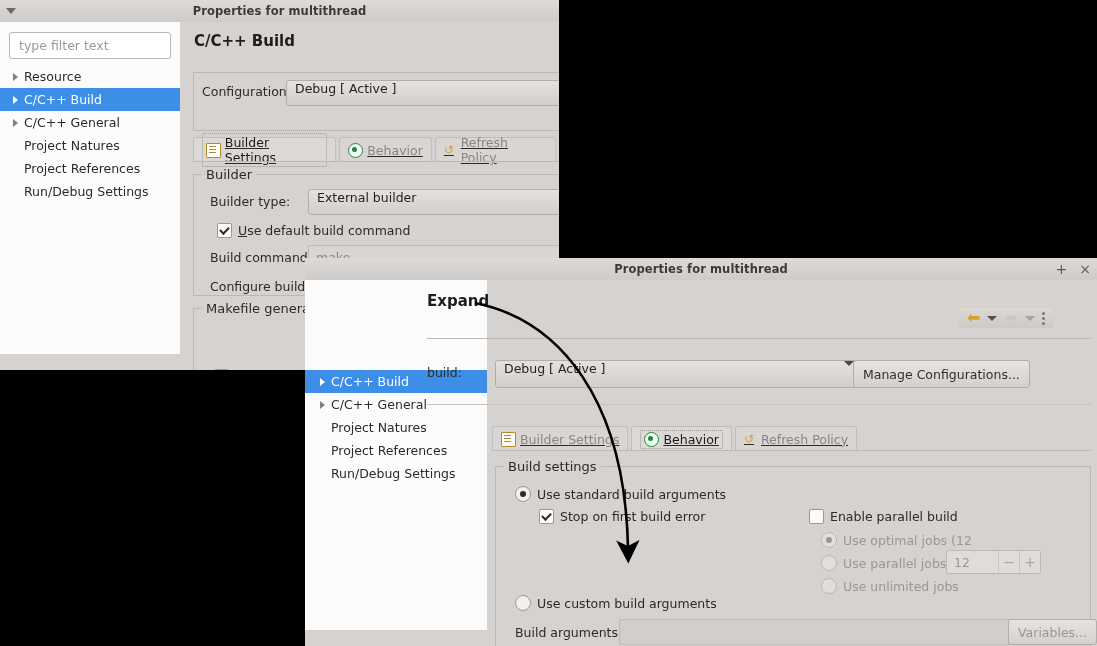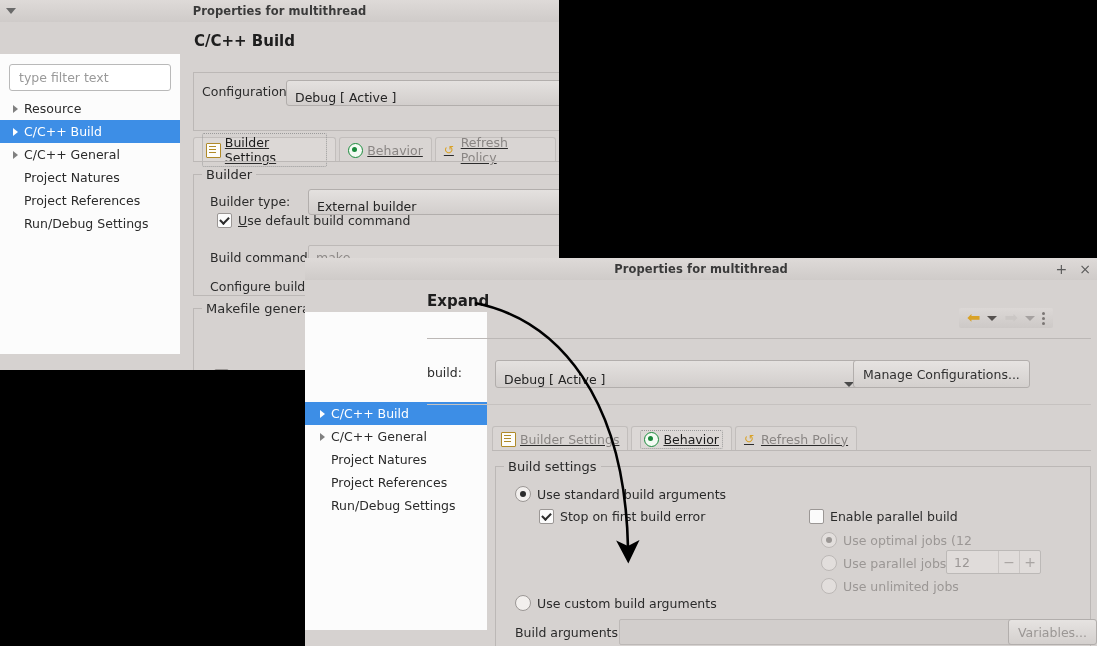--- a/index.html
+++ b/index.html
@@ -21,21 +21,21 @@
   }
   .titlebar .ttl{font-size:11.5px;font-weight:bold;color:#3a3a3a;letter-spacing:.1px;}
   .tb-left{position:absolute;left:6px;top:0;height:22px;display:flex;align-items:center;}
   .tb-right{position:absolute;right:6px;top:0;height:22px;display:flex;align-items:center;gap:12px;}
   .tb-btn{font-size:14px;color:#5a5a5a;line-height:1;cursor:pointer;}
   .caret-dn{width:0;height:0;border-left:5px solid transparent;border-right:5px solid transparent;border-top:6px solid #6a6a6a;}
 
   .body-area{position:absolute;left:0;right:0;top:22px;bottom:0;background:#d6d2d0;}
 
   
-  .tree{background:#fcfcfc;position:absolute;top:0;bottom:16px;left:0;margin-top:32px;}
+  .tree{background:#fcfcfc;position:absolute;top:0;bottom:16px;left:0;}
   .filterbox{
     margin:10px 9px 6px 9px;height:25px;background:#fff;border:1px solid #b9b9b9;border-radius:3px;
     display:flex;align-items:center;padding:0 9px;color:#9a9a9a;font-size:12.5px;
   }
   .tnode{height:23px;display:flex;align-items:center;padding-left:6px;font-size:12.5px;color:#2b2b2b;white-space:nowrap;}
   .tnode.sel{background:#3d8ee6;color:#fff;}
   .twist{width:14px;display:flex;align-items:center;justify-content:center;flex:0 0 14px;}
   .twist i{display:block;width:0;height:0;border-top:4px solid transparent;border-bottom:4px solid transparent;border-left:5px solid #808080;}
   .tnode.sel .twist i{border-left-color:#fff;}
   .tlabel{padding-left:2px;}
@@ -46,21 +46,21 @@
   
   .group{border:1px solid #bcb8b6;position:absolute;}
   .group > .glabel{
     position:absolute;top:-8px;left:8px;background:#d6d2d0;padding:0 4px;font-size:13px;color:#2b2b2b;
   }
 
   
   .combo{
     background:linear-gradient(180deg,#e4e1df 0%,#d2cecc 100%);
     border:1px solid #b2aeac;border-radius:3px;height:24px;
-    display:flex;align-items:flex-end;padding:0 6px 0 8px;font-size:12.5px;color:#242424;
+    display:flex;align-items:flex-start;padding:0 6px 0 8px;font-size:12.5px;color:#242424;
     justify-content:space-between;
   }
   .combo .arrow{width:0;height:0;border-left:5px solid transparent;border-right:5px solid transparent;border-top:5px solid #4a4a4a;margin-left:8px;}
   .btn{
     background:linear-gradient(180deg,#e6e3e1 0%,#d4d0ce 100%);
     border:1px solid #b2aeac;border-radius:3px;height:24px;
     display:flex;align-items:center;justify-content:center;padding:0 9px;font-size:12.5px;color:#303030;
   }
   .btn.dim{color:#9b9795;}
   .field{
@@ -194,21 +194,21 @@
       </div>
       <div class="abs tabline" style="left:13px;top:139px;right:-60px;"></div>
 
       <div class="abs group" style="left:13px;top:152px;right:-60px;height:120px;">
         <span class="glabel">Builder</span>
       </div>
       <div class="abs" style="left:30px;top:172px;">Builder type:</div>
       <div class="abs combo" style="left:128px;top:167px;width:300px;">
         <span>External builder</span>
       </div>
-      <div class="abs row" style="left:37px;top:191px;align-items:flex-end;">
+      <div class="abs row" style="left:37px;top:201px;align-items:flex-end;">
         <span class="cb on"></span>
         <span><span class="u">U</span>se default build command</span>
       </div>
       <div class="abs" style="left:30px;top:228px;">Build command:</div>
       <div class="abs field" style="left:128px;top:223px;width:300px;">
         <span>make</span>
       </div>
       <div class="abs" style="left:30px;top:257px;">Configure build arguments in the Behavior tab.</div>
 
       <div class="abs group" style="left:13px;top:286px;right:-60px;height:80px;">

